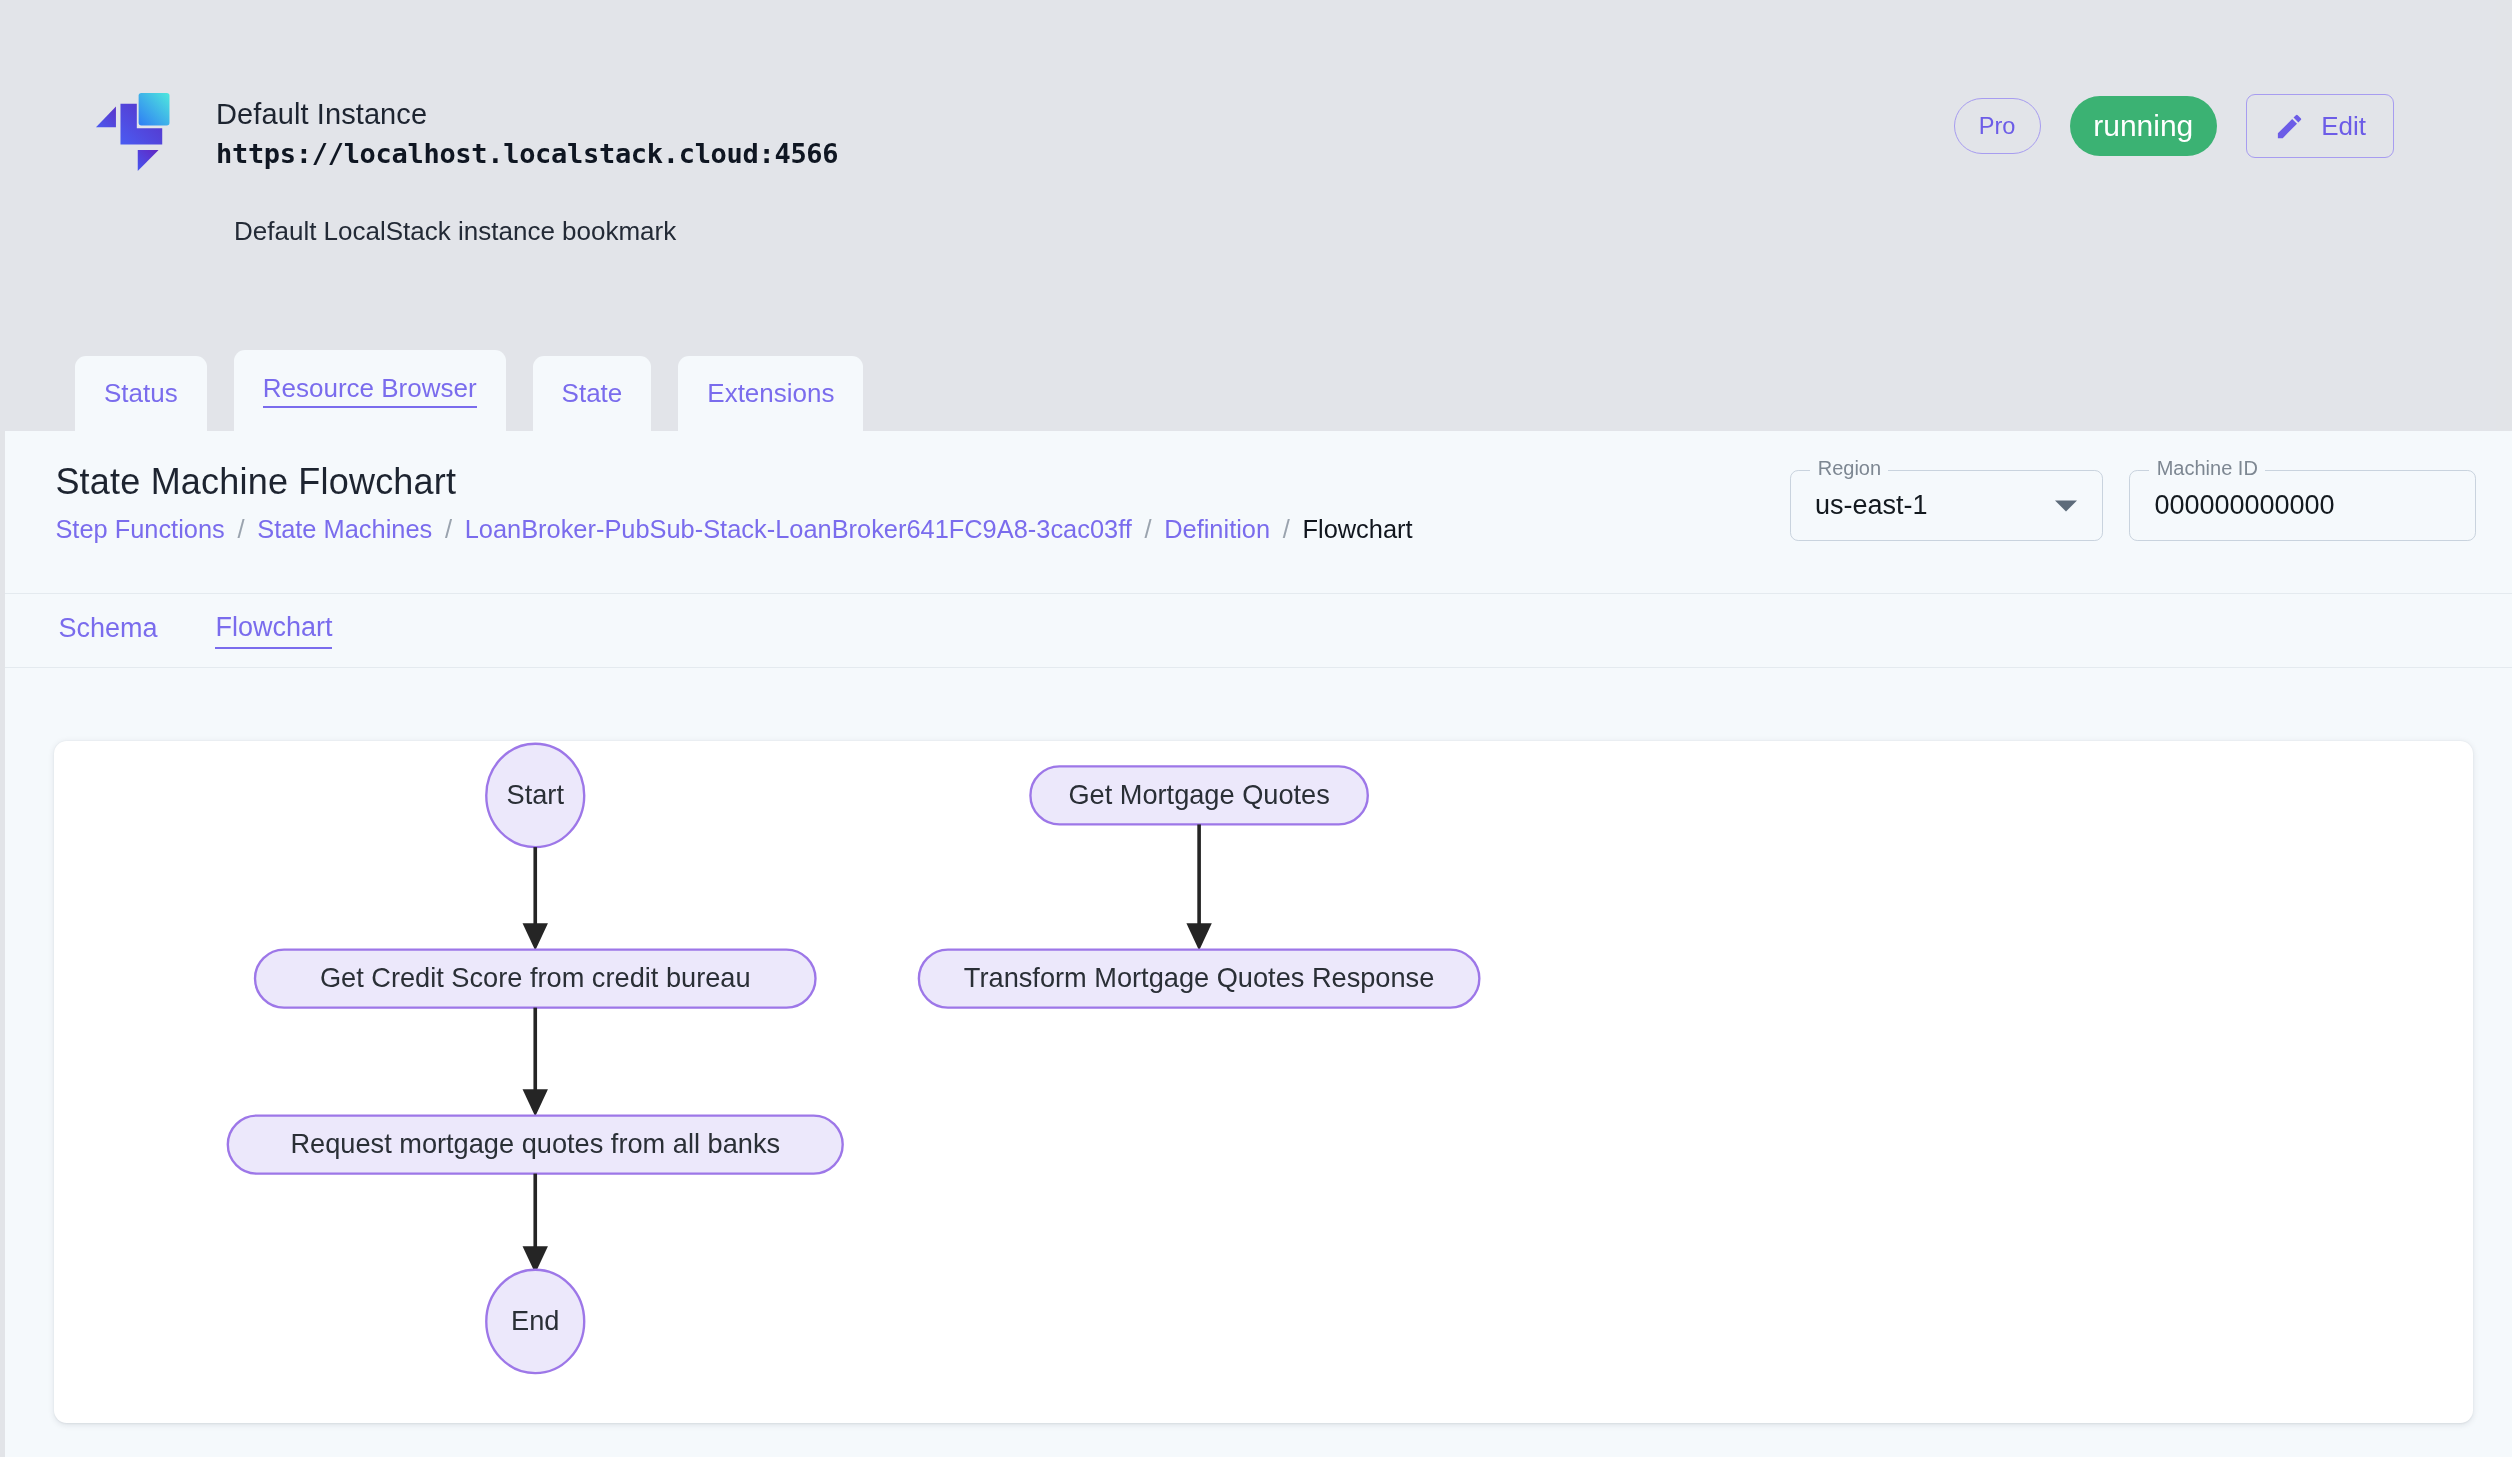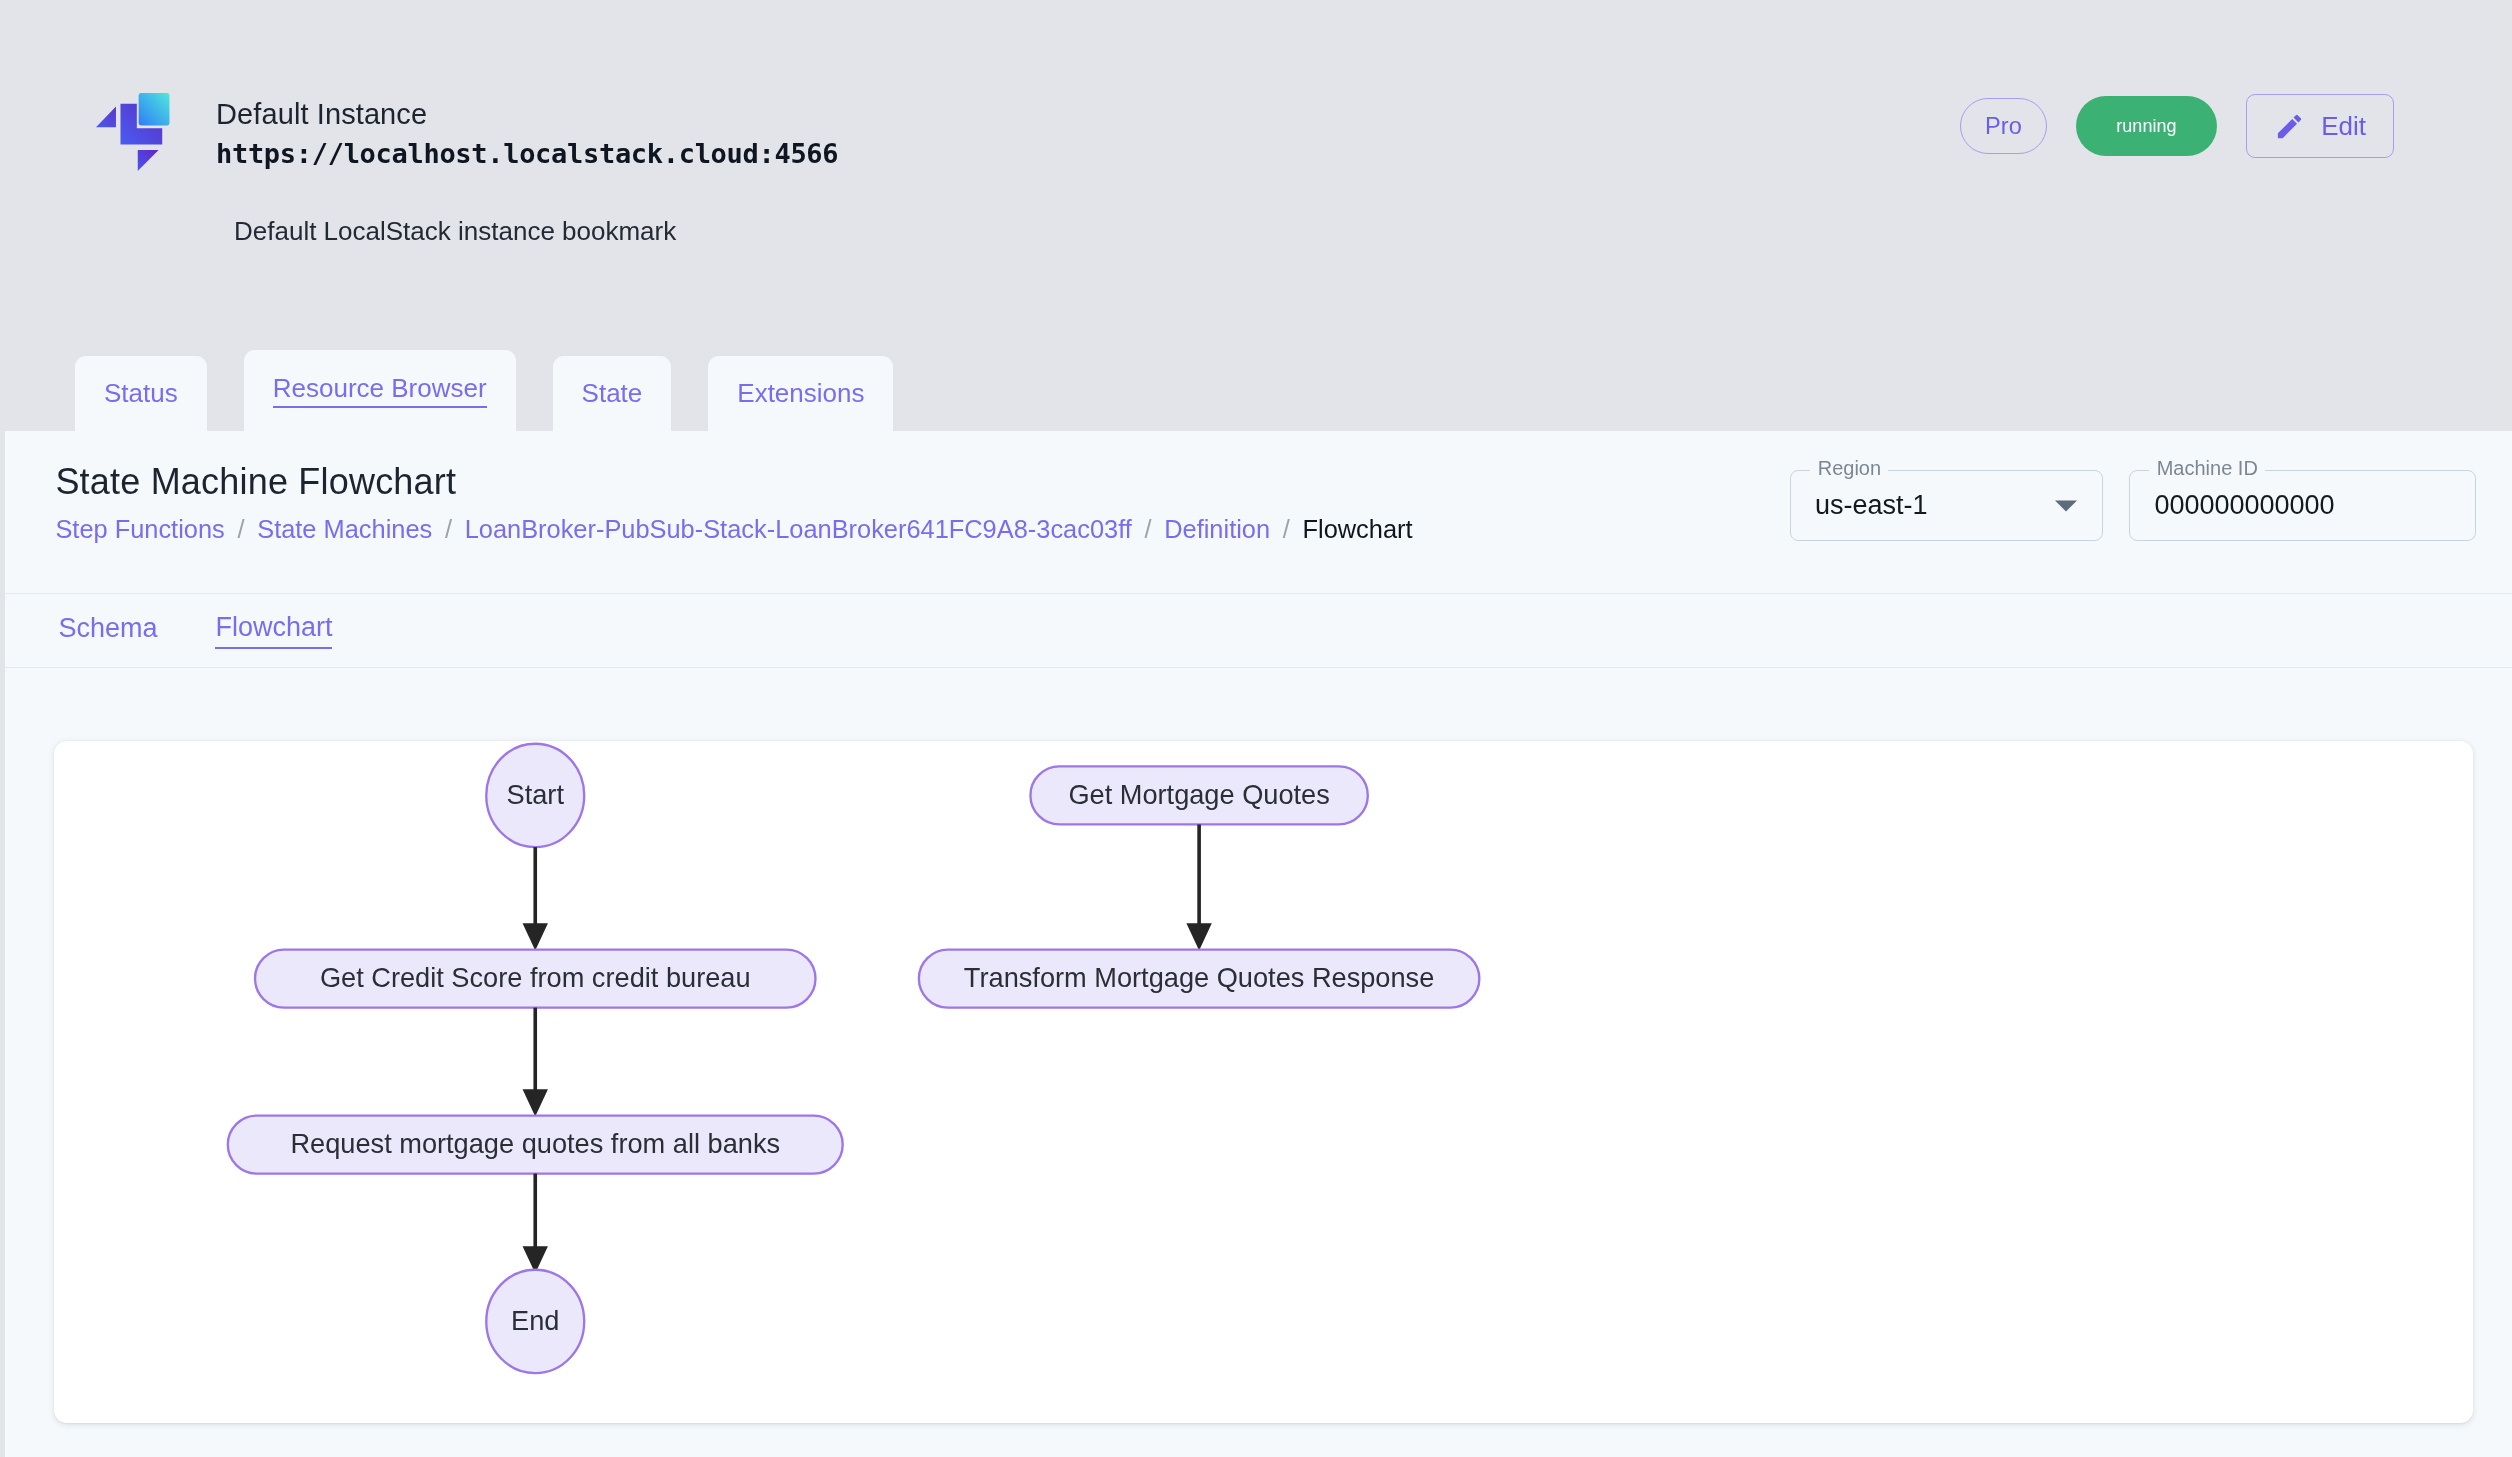--- a/index.html
+++ b/index.html
@@ -69,21 +69,21 @@
     display: flex; align-items: center; justify-content: center;
     cursor: pointer;
   }
   .chip-running {
     height: 60px;
     min-width: 141px;
     padding: 0 23.6px;
     border-radius: 30px;
     background: #3bb273;
     color: #ffffff;
-    font-size: 18px;
+    font-size: 30px;
     display: flex; align-items: center; justify-content: center;
     cursor: pointer;
   }
   .btn-edit {
     height: 64px;
     padding: 0 27px;
     border-radius: 9px;
     border: 1.6px solid #a79cf0;
     background: transparent;
     color: #6c5ce7;
@@ -94,21 +94,21 @@
   .pencil-icon { width: 31px; height: 31px; display:block; }
 
   
   .tabbar {
     position: absolute;
     left: 0; top: 350px;
     width: 2512px; height: 81px;
     display: flex;
     align-items: flex-end;
     padding-left: 75px;
-    gap: 37px;
+    gap: 27px;
   }
   .tab {
     background: #f5f9fc;
     border-radius: 11px 11px 0 0;
     padding: 0 29px;
     height: 75px;
     display: flex; align-items: center; justify-content: center;
     font-size: 26px;
     color: #7a6ced;
     cursor: pointer;

